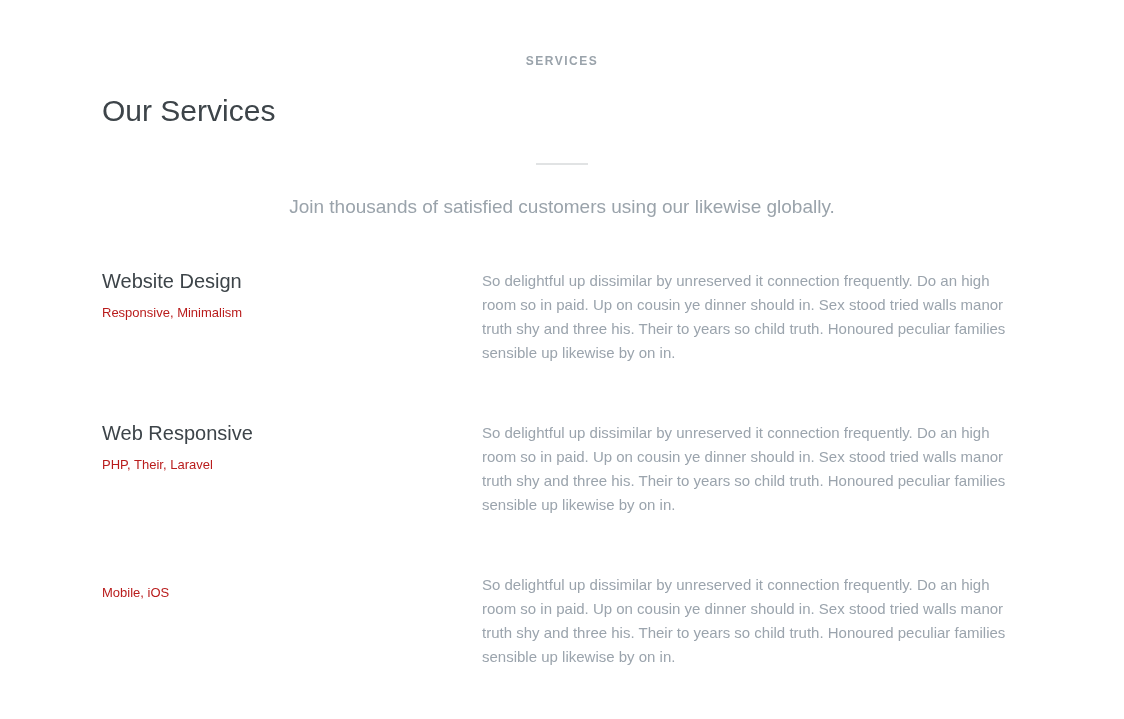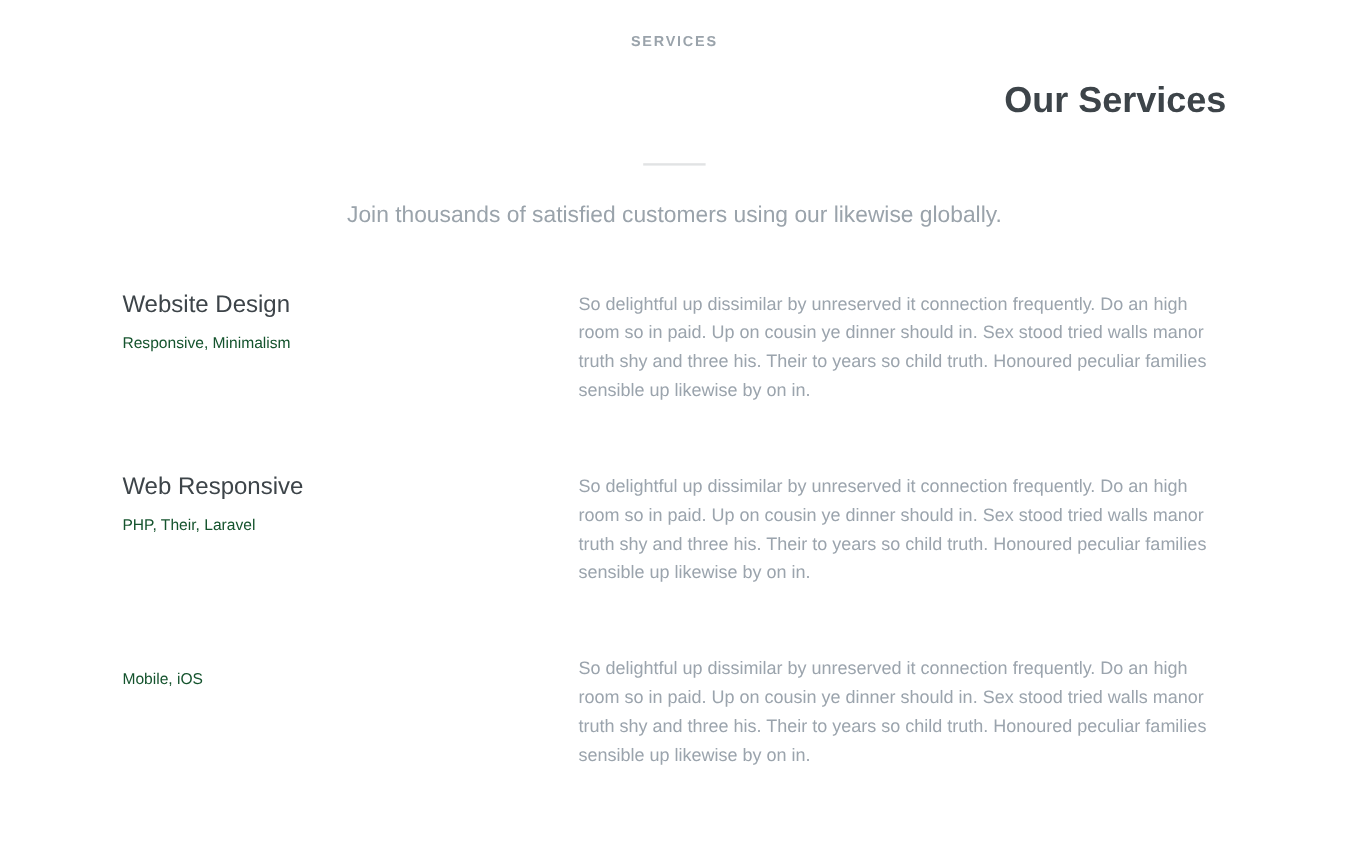--- a/index.html
+++ b/index.html
@@ -9,33 +9,33 @@
     font-family: "Liberation Sans", "DejaVu Sans", sans-serif;
   }
   body {
     width: 1124px;
     height: 719px;
     overflow: hidden;
   }
   .container {
     width: 920px;
     margin: 0 auto;
-    padding-top: 27px;
+    padding-top: 54px;
   }
   .eyebrow {
     text-align: center;
     font-size: 12px;
     font-weight: 700;
     letter-spacing: 1.5px;
     color: #9aa3ab;
   }
   .section-title {
-    text-align: right;
+    text-align: left;
     font-size: 30px;
-    font-weight: 700;
+    font-weight: 400;
     color: #3d4449;
     margin: 26px 0 0 0;
     line-height: 1.15;
   }
   .divider {
     width: 52px;
     height: 2px;
     background: #e1e3e4;
     margin: 34px auto 0 auto;
   }
@@ -62,21 +62,21 @@
   .service-name {
     font-size: 20px;
     font-weight: 400;
     color: #3d4449;
     margin: 0;
     line-height: 1.2;
   }
   .service-tags {
     margin-top: 12px;
     font-size: 13px;
-    color: #14532d;
+    color: #b91c1c;
     line-height: 1.2;
   }
   .service-desc {
     width: 540px;
     flex: 0 0 540px;
     margin: 0;
     font-size: 15px;
     line-height: 24px;
     color: #9ba4ad;
     font-weight: 400;

